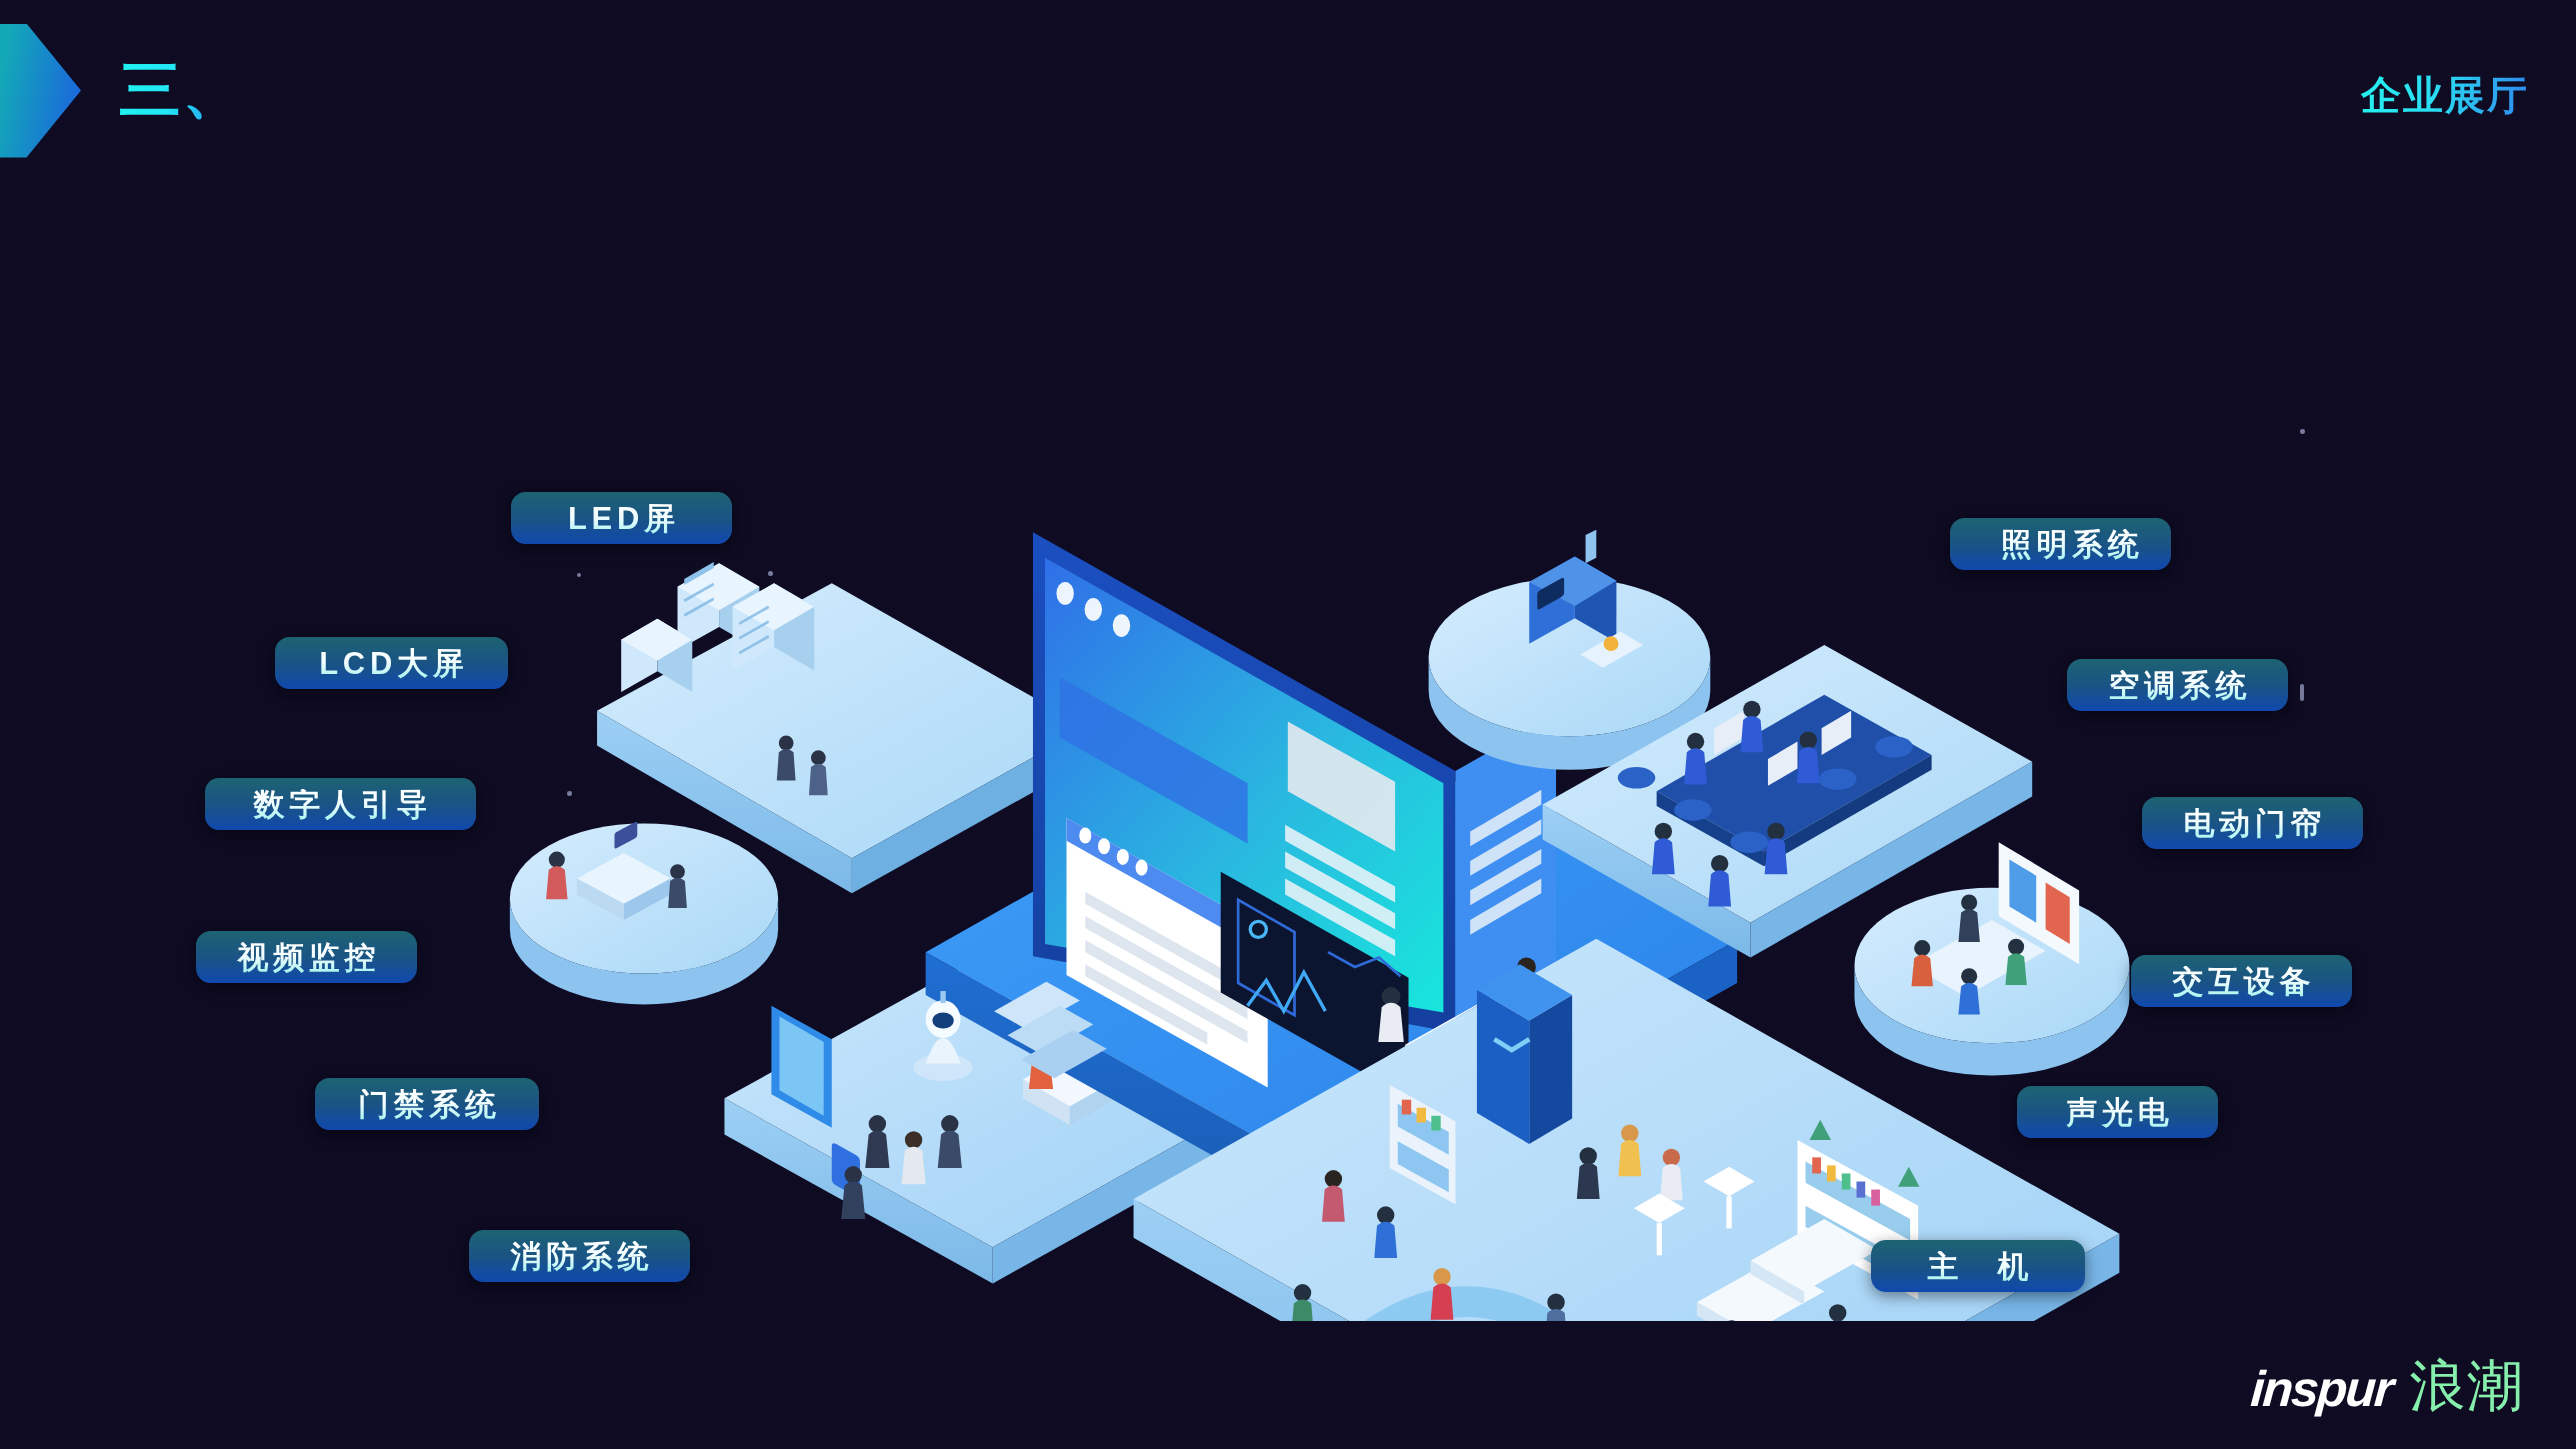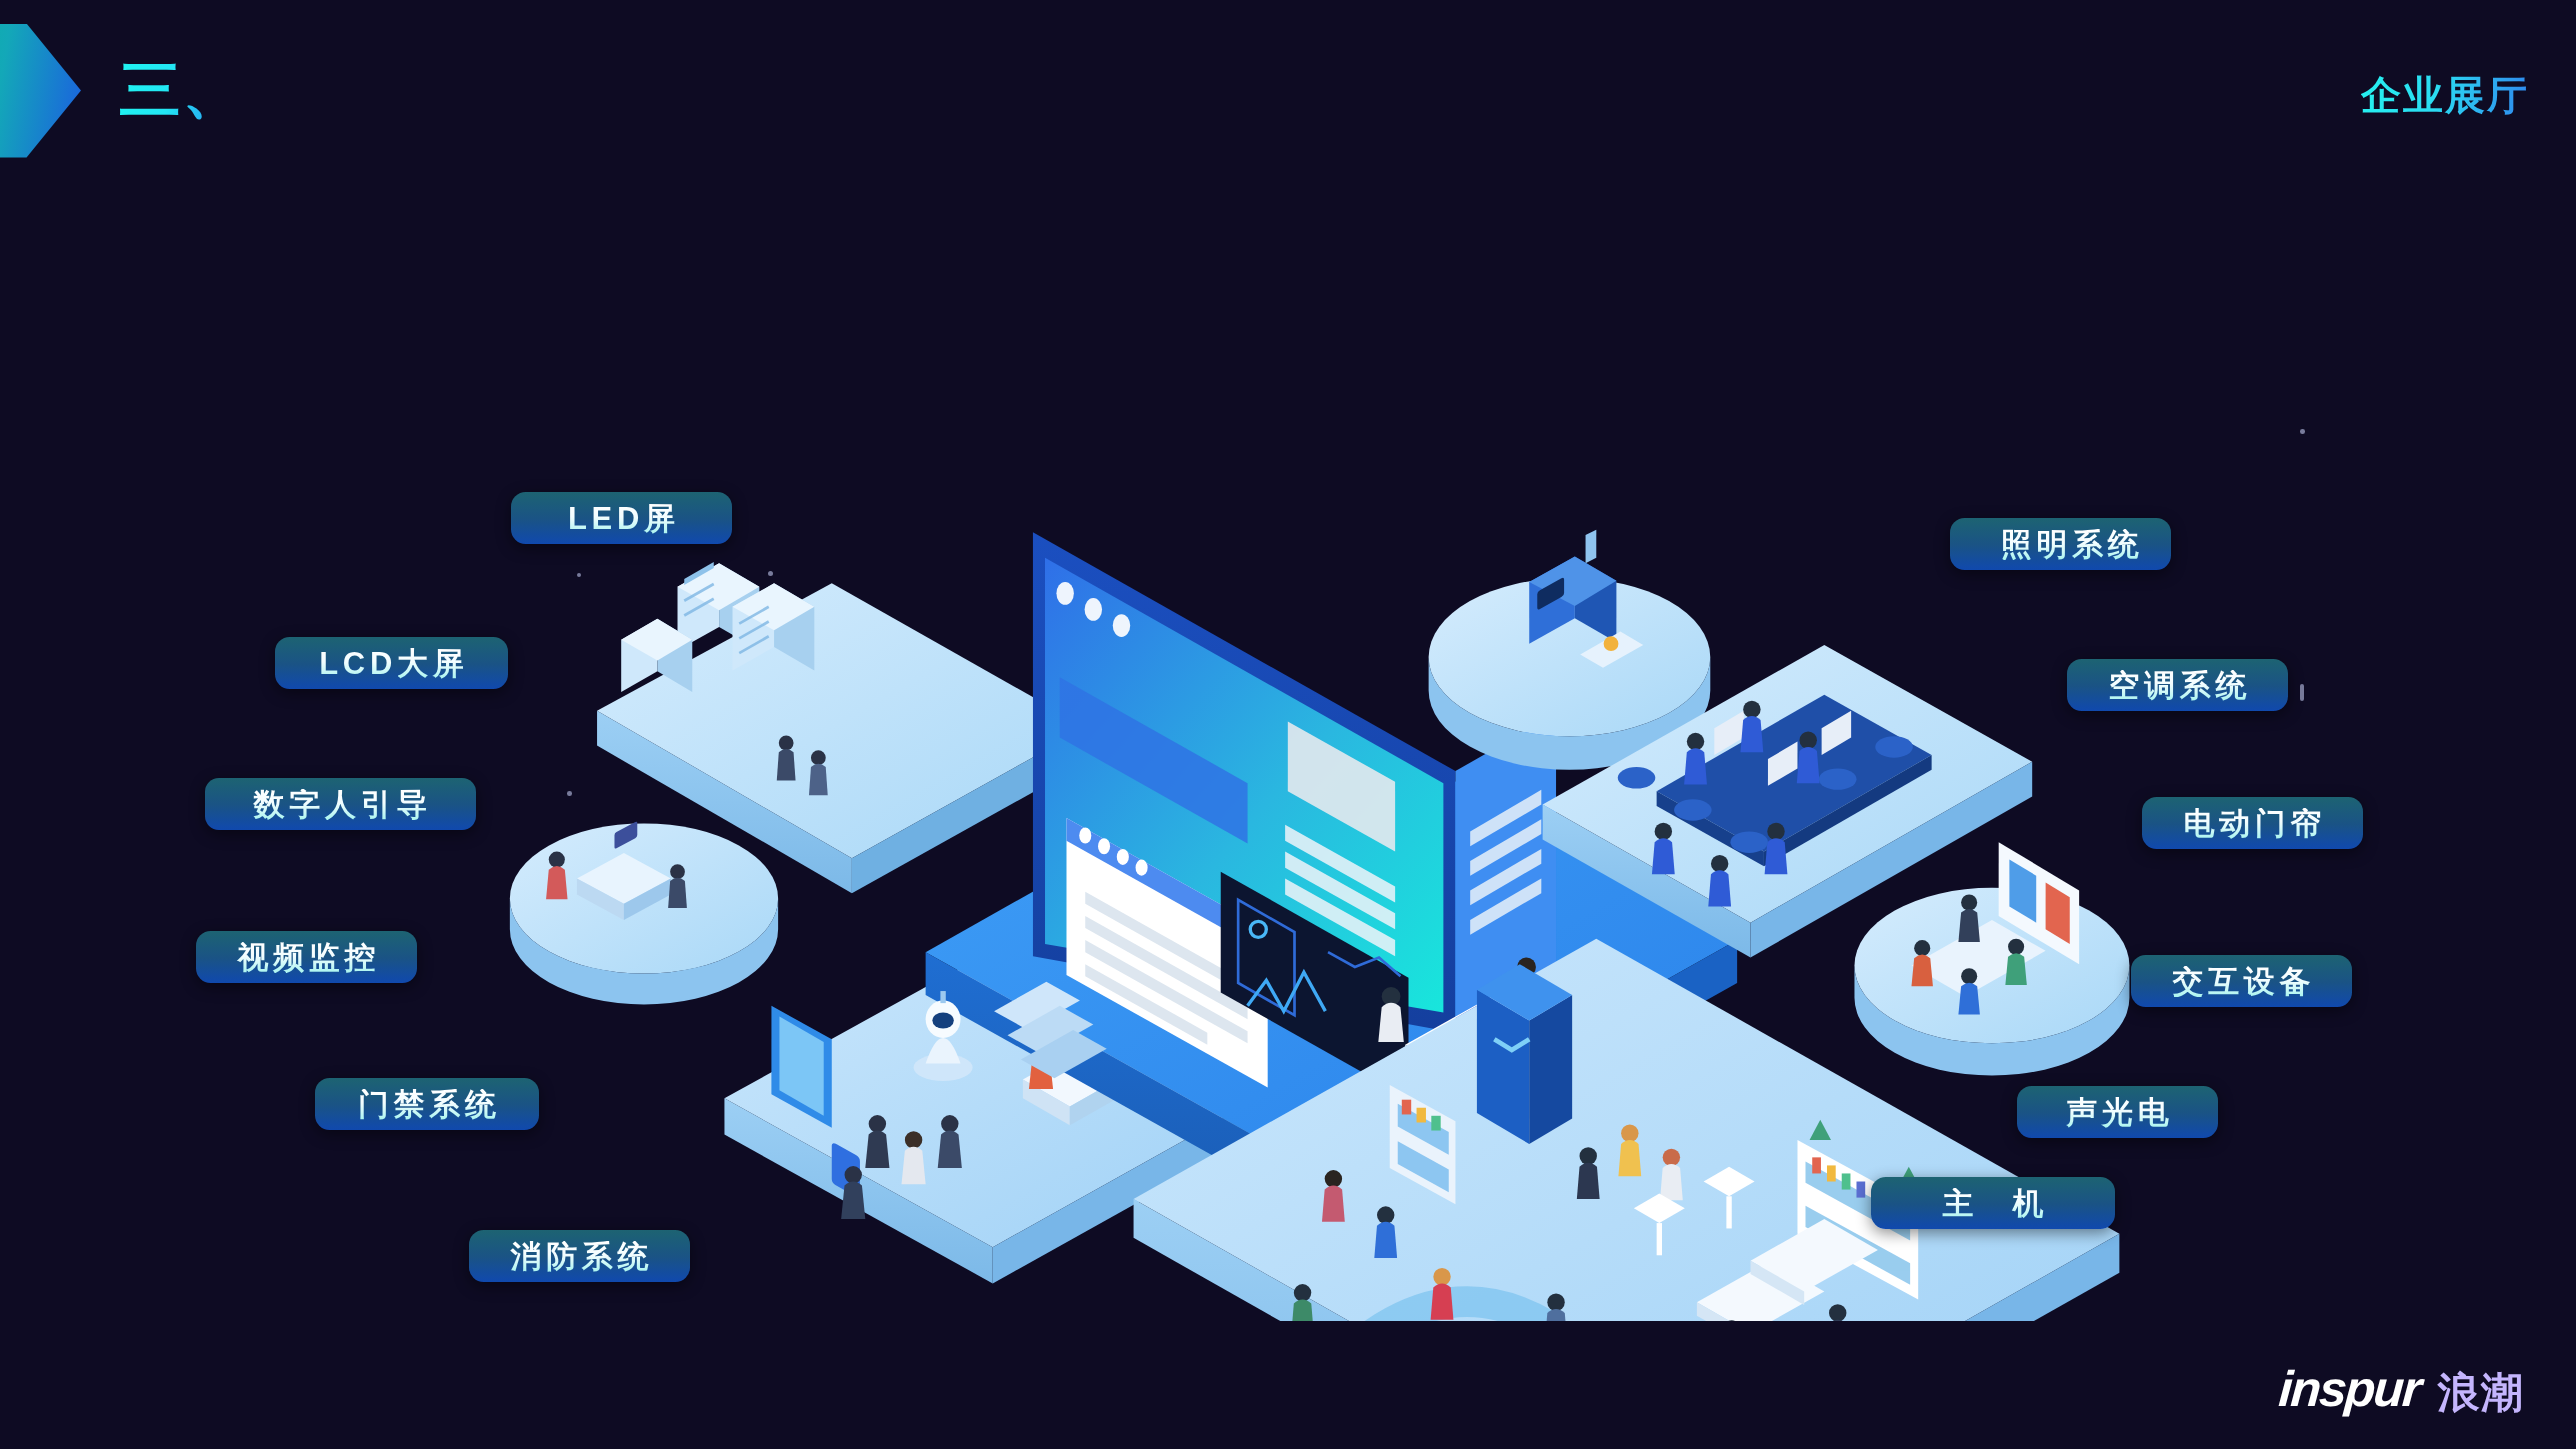--- a/index.html
+++ b/index.html
@@ -72,21 +72,21 @@
   .logo{
     position:absolute;right:52px;bottom:35px;
     display:flex;align-items:flex-end;gap:17.4px;
   }
   .logo .mark{
     font-size:50px;font-weight:bold;color:#ffffff;
     font-style:italic;letter-spacing:-2px;line-height:1;
     transform:skewX(-4deg);
   }
   .logo .cn{
-    font-size:42px;font-weight:bold;color:#c4b5fd;
+    font-size:56px;font-weight:normal;color:#86efac;
     letter-spacing:1.3px;line-height:1;
   }
 
   .spark{position:absolute;background:#cfd8ff;border-radius:50%;opacity:.55;}
 </style>
 </head>
 <body>
 
 <div class="slide">
 
@@ -543,21 +543,21 @@
   </div>
   <div class="pill" style="left:2142px;top:797px;width:221px;">
     <span>电动门帘</span>
   </div>
   <div class="pill" style="left:2131px;top:955px;width:221px;">
     <span>交互设备</span>
   </div>
   <div class="pill" style="left:2017px;top:1086px;width:201px;">
     <span>声光电</span>
   </div>
-  <div class="pill wide" style="left:1871px;top:1177px;width:244px;">
+  <div class="pill wide" style="left:1871px;top:1240px;width:214px;">
     <span>主机</span>
   </div>
 
   <div class="logo">
     <div class="mark">inspur</div>
     <div class="cn">浪潮</div>
   </div>
 
 </div>
 

